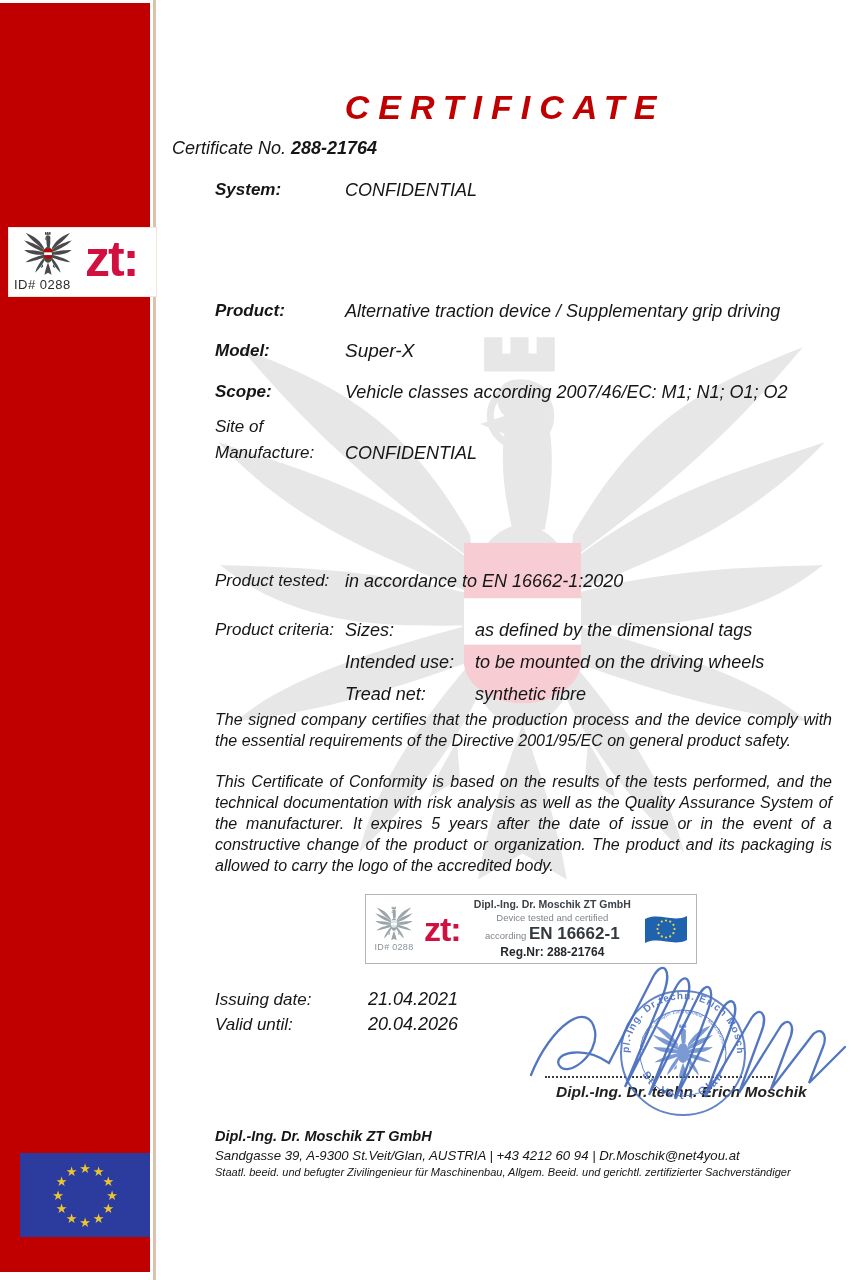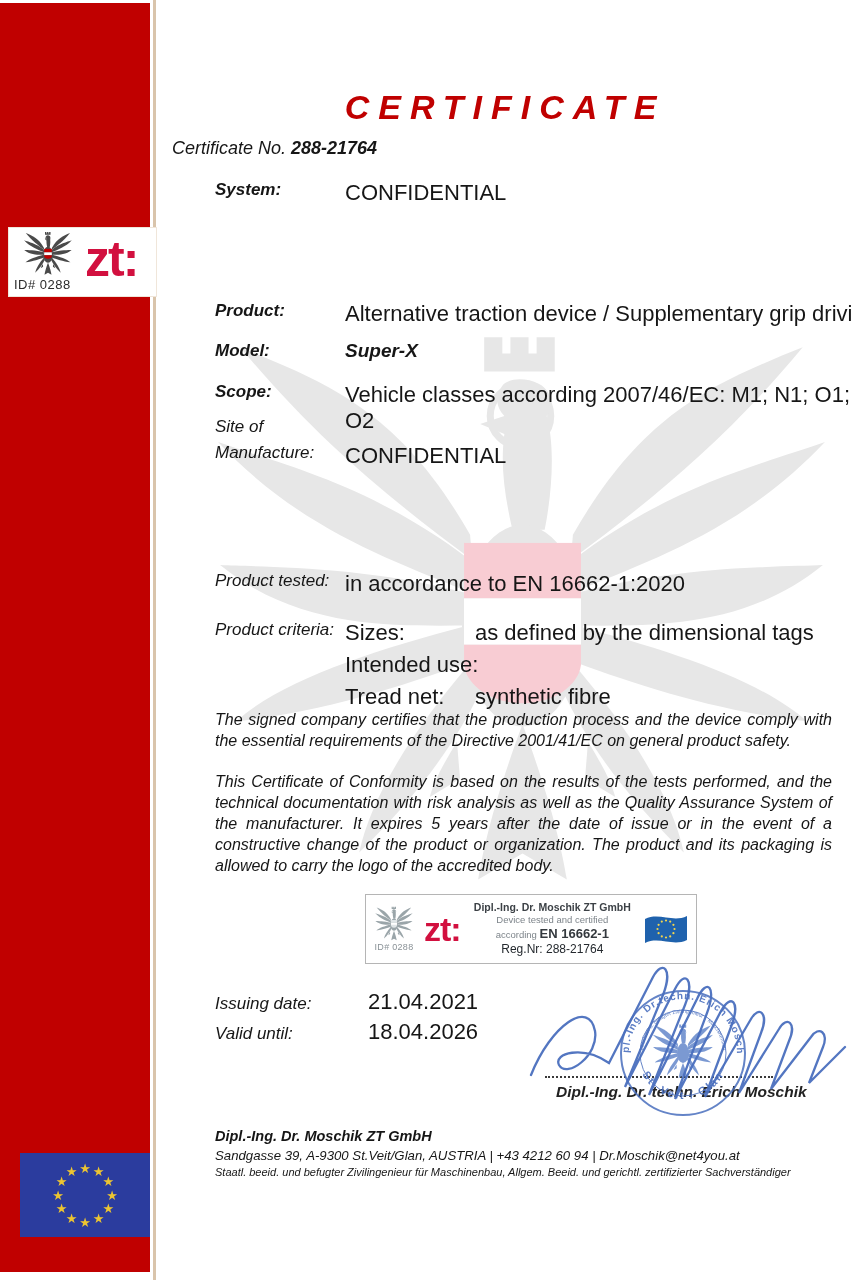--- a/index.html
+++ b/index.html
@@ -10,41 +10,41 @@
   .band{left:0;top:3px;width:150px;height:1269px;background:#c00000;}
   .edgeline{left:153px;top:0;width:3px;height:1280px;background:#d9c4ab;}
   
   .title{left:160px;top:88px;width:690px;text-align:center;font-size:34px;font-weight:bold;
          font-style:italic;color:#c00000;letter-spacing:9px;}
   .certno{left:172px;top:138px;width:690px;font-size:18px;font-style:italic;}
   .certno b{font-style:italic;}
   
   .lbl{font-size:17px;font-style:italic;font-weight:bold;}
   .lbl-reg{font-size:17px;font-style:italic;}
-  .val{font-size:22px;}
-  .valb{font-size:17px;font-style:italic;font-weight:bold;}
+  .val{font-size:18px;font-style:italic;}
+  .valb{font-size:17px;font-style:italic;font-weight:normal;}
   
   .logobox{left:8px;top:227px;width:149px;height:70px;background:#fff;border:1px solid #f0e6da;
            box-sizing:border-box;}
   .logo-id{left:13px;top:276px;font-size:13px;color:#2a2a2a;letter-spacing:.5px;}
   .logo-zt{left:84px;top:231px;font-size:50px;line-height:58px;font-weight:800;color:#d2103f;letter-spacing:-2px;}
   
   .para{left:215px;width:617px;font-size:16px;font-style:italic;line-height:21px;text-align:justify;}
   
   .badge{left:365px;top:894px;width:332px;height:70px;background:#fff;border:1px solid #b5b5b5;
          box-sizing:border-box;display:flex;align-items:center;padding:4px 6px;gap:6px;}
   .badge-idcol{display:flex;flex-direction:column;align-items:center;}
   .badge-id{font-size:9px;color:#8a9297;letter-spacing:.3px;}
   .badge-zt{font-size:34px;font-weight:800;color:#d2103f;letter-spacing:-1px;margin:0 2px;}
   .badge-text{flex:1;text-align:center;line-height:1.25;}
   .bt1{font-size:10.5px;font-weight:bold;color:#3c4146;}
   .bt2{font-size:9.5px;color:#7d848a;}
   .bt3{font-size:9.5px;color:#7d848a;}
-  .bt3 b{font-size:13px;color:#34393e;}
-  .bt4{font-size:12px;font-weight:normal;color:#24292e;}
+  .bt3 b{font-size:17px;color:#34393e;}
+  .bt4{font-size:12px;font-weight:bold;color:#24292e;}
   
   .dates .lbl-reg{display:inline-block;width:153px;}
   
   .sigline{left:545px;top:1076px;width:228px;border-top:2px dotted #3a3a3a;}
   .signame{left:556px;top:1083px;font-size:15.5px;font-weight:bold;font-style:italic;color:#222;}
   
   .f1{left:215px;top:1128px;font-size:14.5px;font-weight:bold;font-style:italic;}
   .f2{left:215px;top:1148px;font-size:13.2px;font-style:italic;}
   .f3{left:215px;top:1166px;font-size:11px;font-style:italic;}
   .f4{left:215px;top:1184px;font-size:13.2px;font-style:italic;}
@@ -127,24 +127,25 @@
   <div class="abs lbl-reg" style="left:215px;top:443px">Manufacture:</div>
   <div class="abs val" style="left:345px;top:443px">CONFIDENTIAL</div>
 
   <div class="abs lbl-reg" style="left:215px;top:571px">Product tested:</div>
   <div class="abs val" style="left:345px;top:571px">in accordance to EN 16662-1:2020</div>
 
   <div class="abs lbl-reg" style="left:215px;top:620px">Product criteria:</div>
   <div class="abs val" style="left:345px;top:620px">Sizes:</div>
   <div class="abs val" style="left:475px;top:620px">as defined by the dimensional tags</div>
   <div class="abs val" style="left:345px;top:652px">Intended use:</div>
+  <div class="abs val" style="left:475px;top:652px">to be mounted on the driving wheels</div>
   <div class="abs val" style="left:345px;top:684px">Tread net:</div>
   <div class="abs val" style="left:475px;top:684px">synthetic fibre</div>
 
-  <div class="abs para" style="top:709px">The signed company certifies that the production process and the device comply with the essential requirements of the Directive 2001/41/EC on general product safety.</div>
+  <div class="abs para" style="top:709px">The signed company certifies that the production process and the device comply with the essential requirements of the Directive 2001/95/EC on general product safety.</div>
   <div class="abs para" style="top:771px">This Certificate of Conformity is based on the results of the tests performed, and the technical documentation with risk analysis as well as the Quality Assurance System of the manufacturer. It expires 5 years after the date of issue or in the event of a constructive change of the product or organization. The product and its packaging is allowed to carry the logo of the accredited body.</div>
 
   <div class="abs badge">
     <div class="badge-idcol">
       <svg style="color:#9aa5a9" width="44" height="36" viewBox="0 0 620 580">
         <use href="#eagle-sil"></use>
         <rect x="262" y="225" width="96" height="44" fill="#dfe5e7"></rect>
         <rect x="262" y="269" width="96" height="36" fill="#ffffff"></rect>
         <path d="M262,305 h96 v14 a48,34 0 0 1 -48,30 a48,34 0 0 1 -48,-30 Z" fill="#dfe5e7"></path>
       </svg>
@@ -171,21 +172,21 @@
           <circle cx="16.6" cy="24.2" r="1.1"></circle>
         <circle cx="15.5" cy="20" r="1.1"></circle>
           <circle cx="16.6" cy="15.8" r="1.1"></circle>
           <circle cx="19.8" cy="12.6" r="1.1"></circle>
       </g>
     </svg>
   </div>
 
   <div class="abs dates" style="left:215px;top:989px">
     <div><span class="lbl-reg">Issuing date:</span><span class="val">21.04.2021</span></div>
-    <div style="margin-top:4px"><span class="lbl-reg">Valid until:</span><span class="val">18.04.2026</span></div>
+    <div style="margin-top:4px"><span class="lbl-reg">Valid until:</span><span class="val">20.04.2026</span></div>
   </div>
 
   <div class="abs sigline"></div>
   <div class="abs signame">Dipl.-Ing.  Dr. techn. Erich Moschik</div>
 
   <svg class="abs" style="left:523px;top:953px" width="330" height="177" viewBox="0 0 330 177">
     <defs>
       <path id="arcTop" d="M106,100 A54,54 0 0 1 214,100"></path>
       <path id="arcIn" d="M120,100 A40,40 0 0 1 200,100"></path>
       <path id="arcBot" d="M114,100 A46,46 0 0 0 206,100"></path>

